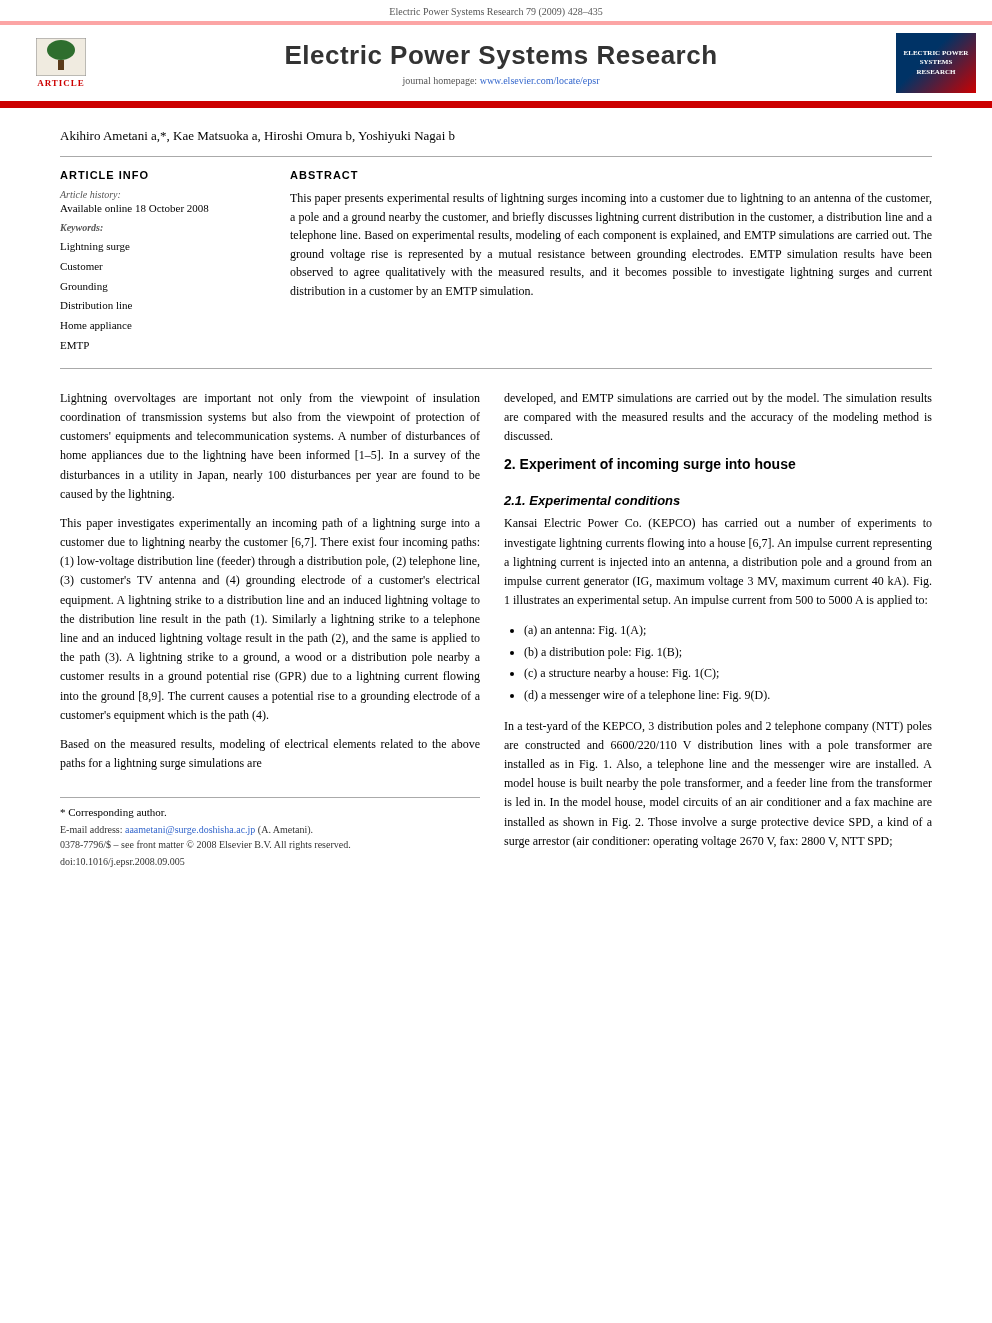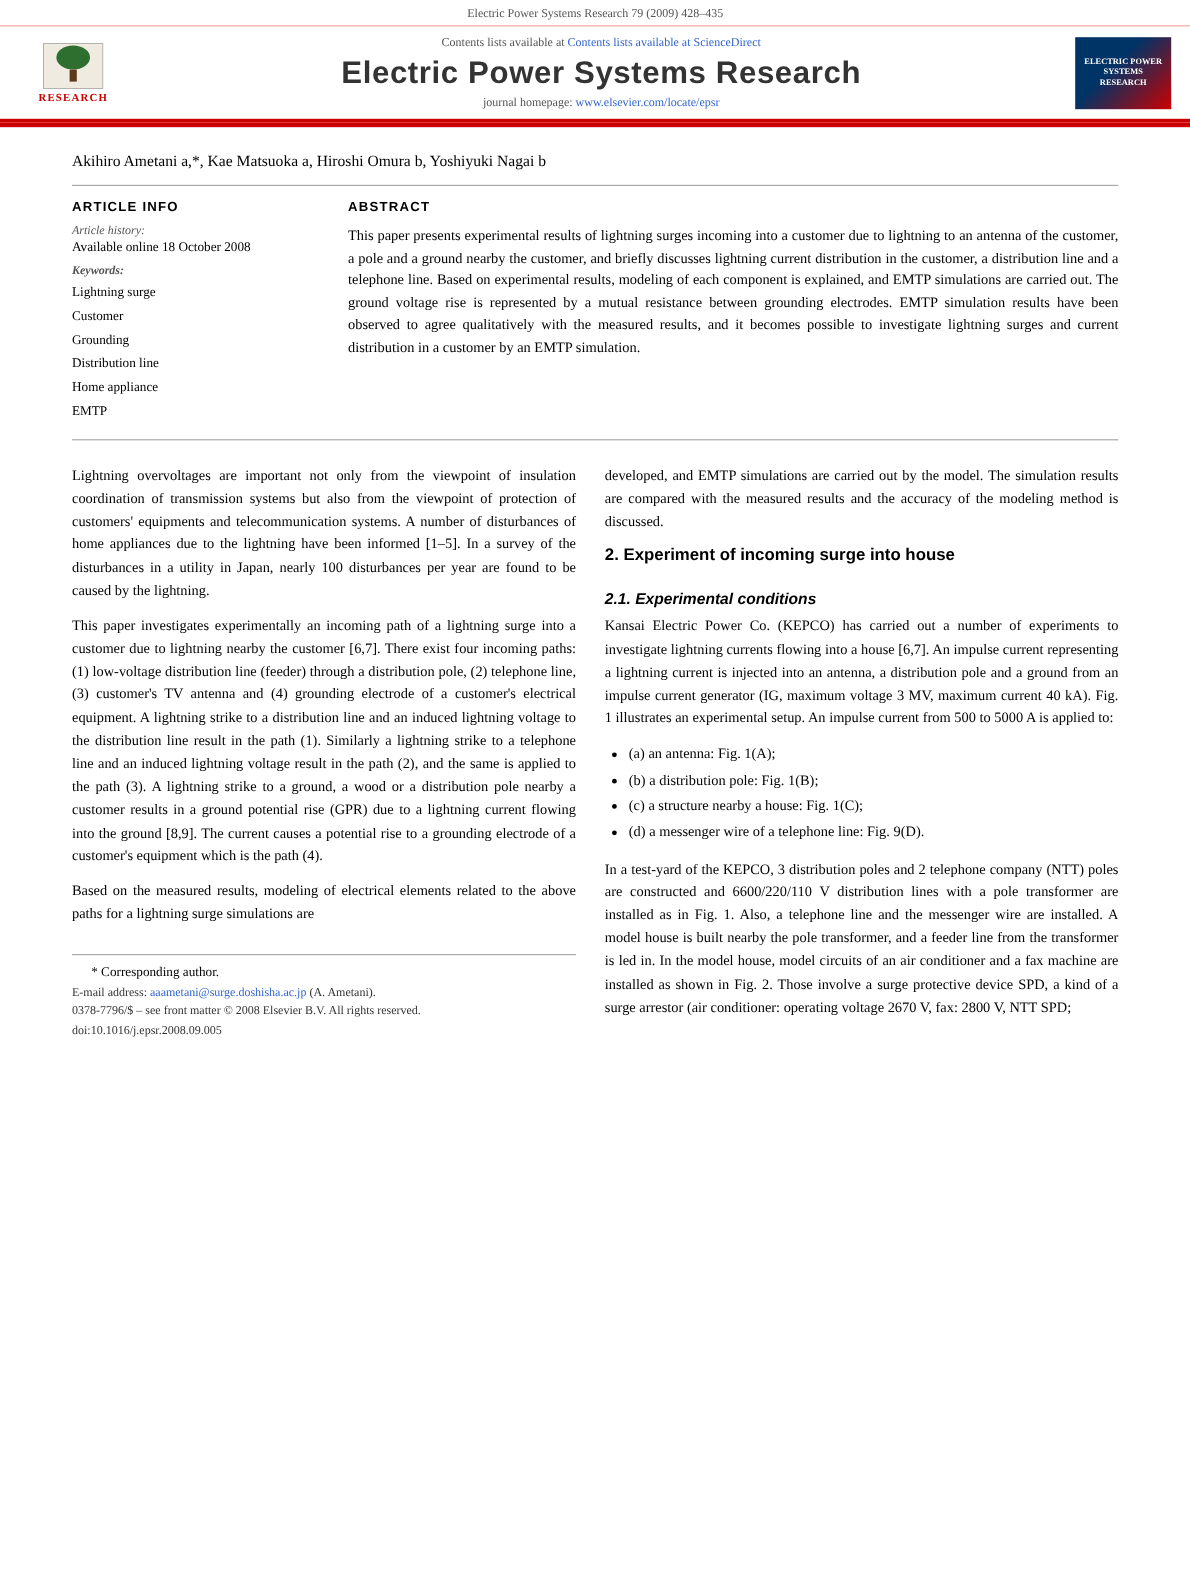--- a/index.html
+++ b/index.html
@@ -10,21 +10,21 @@
       color: #000;
       width: 992px;
       min-height: 1323px;
     }
 
     .journal-header {
       text-align: center;
       font-size: 10px;
       color: #555;
       padding: 6px 0 4px 0;
-      border-bottom: 1px solid #fca5a5;
+      border-bottom: 4px solid #fca5a5;
     }
 
     .header-banner {
       display: flex;
       align-items: center;
       border-bottom: 3px solid #c00;
       padding: 8px 16px;
       position: relative;
     }
 
@@ -236,21 +236,20 @@
 
     .footnote-text {
       font-size: 10px;
       color: #333;
       line-height: 1.5;
     }
 
     .footnote-label {
       font-size: 11px;
       margin-bottom: 4px;
-      margin-left: 16px;
     }
 
     .doi-line {
       font-size: 10px;
       color: #333;
       margin-top: 4px;
     }
 
     .enumerated-list {
       margin-left: 20px;
@@ -283,27 +282,24 @@
 
   <div class="elsevier-logo">
     <svg class="tree-icon" viewBox="0 0 50 38" xmlns="http://www.w3.org/2000/svg">
       <rect x="0" y="0" width="50" height="38" fill="#f0ebe0"></rect>
 
       <ellipse cx="25" cy="12" rx="14" ry="10" fill="#2e6e2e"></ellipse>
       <rect x="22" y="22" width="6" height="10" fill="#5a3a1a"></rect>
 
       <rect x="0" y="0" width="50" height="38" fill="none" stroke="#888" stroke-width="1"></rect>
     </svg>
-    <div class="elsevier-label">RESEARCH</div>
+    <div class="elsevier-label">ARTICLE</div>
   </div>
 
   <div class="header-center">
-    <div class="sciencedirect-line">
-      Contents lists available at <span style="color:#3366cc;">Contents lists available at ScienceDirect</span>
-    </div>
     <div class="journal-title-main">Electric Power Systems Research</div>
     <div class="journal-homepage">
       <span>journal homepage:</span>
       <span style="color:#3366cc;">www.elsevier.com/locate/epsr</span>
     </div>
   </div>
 
   <div class="journal-thumbnail">
     <div style="font-size:7px; font-weight:bold; line-height:1.3; text-align:center;">ELECTRIC POWER SYSTEMS RESEARCH</div>
   </div>

